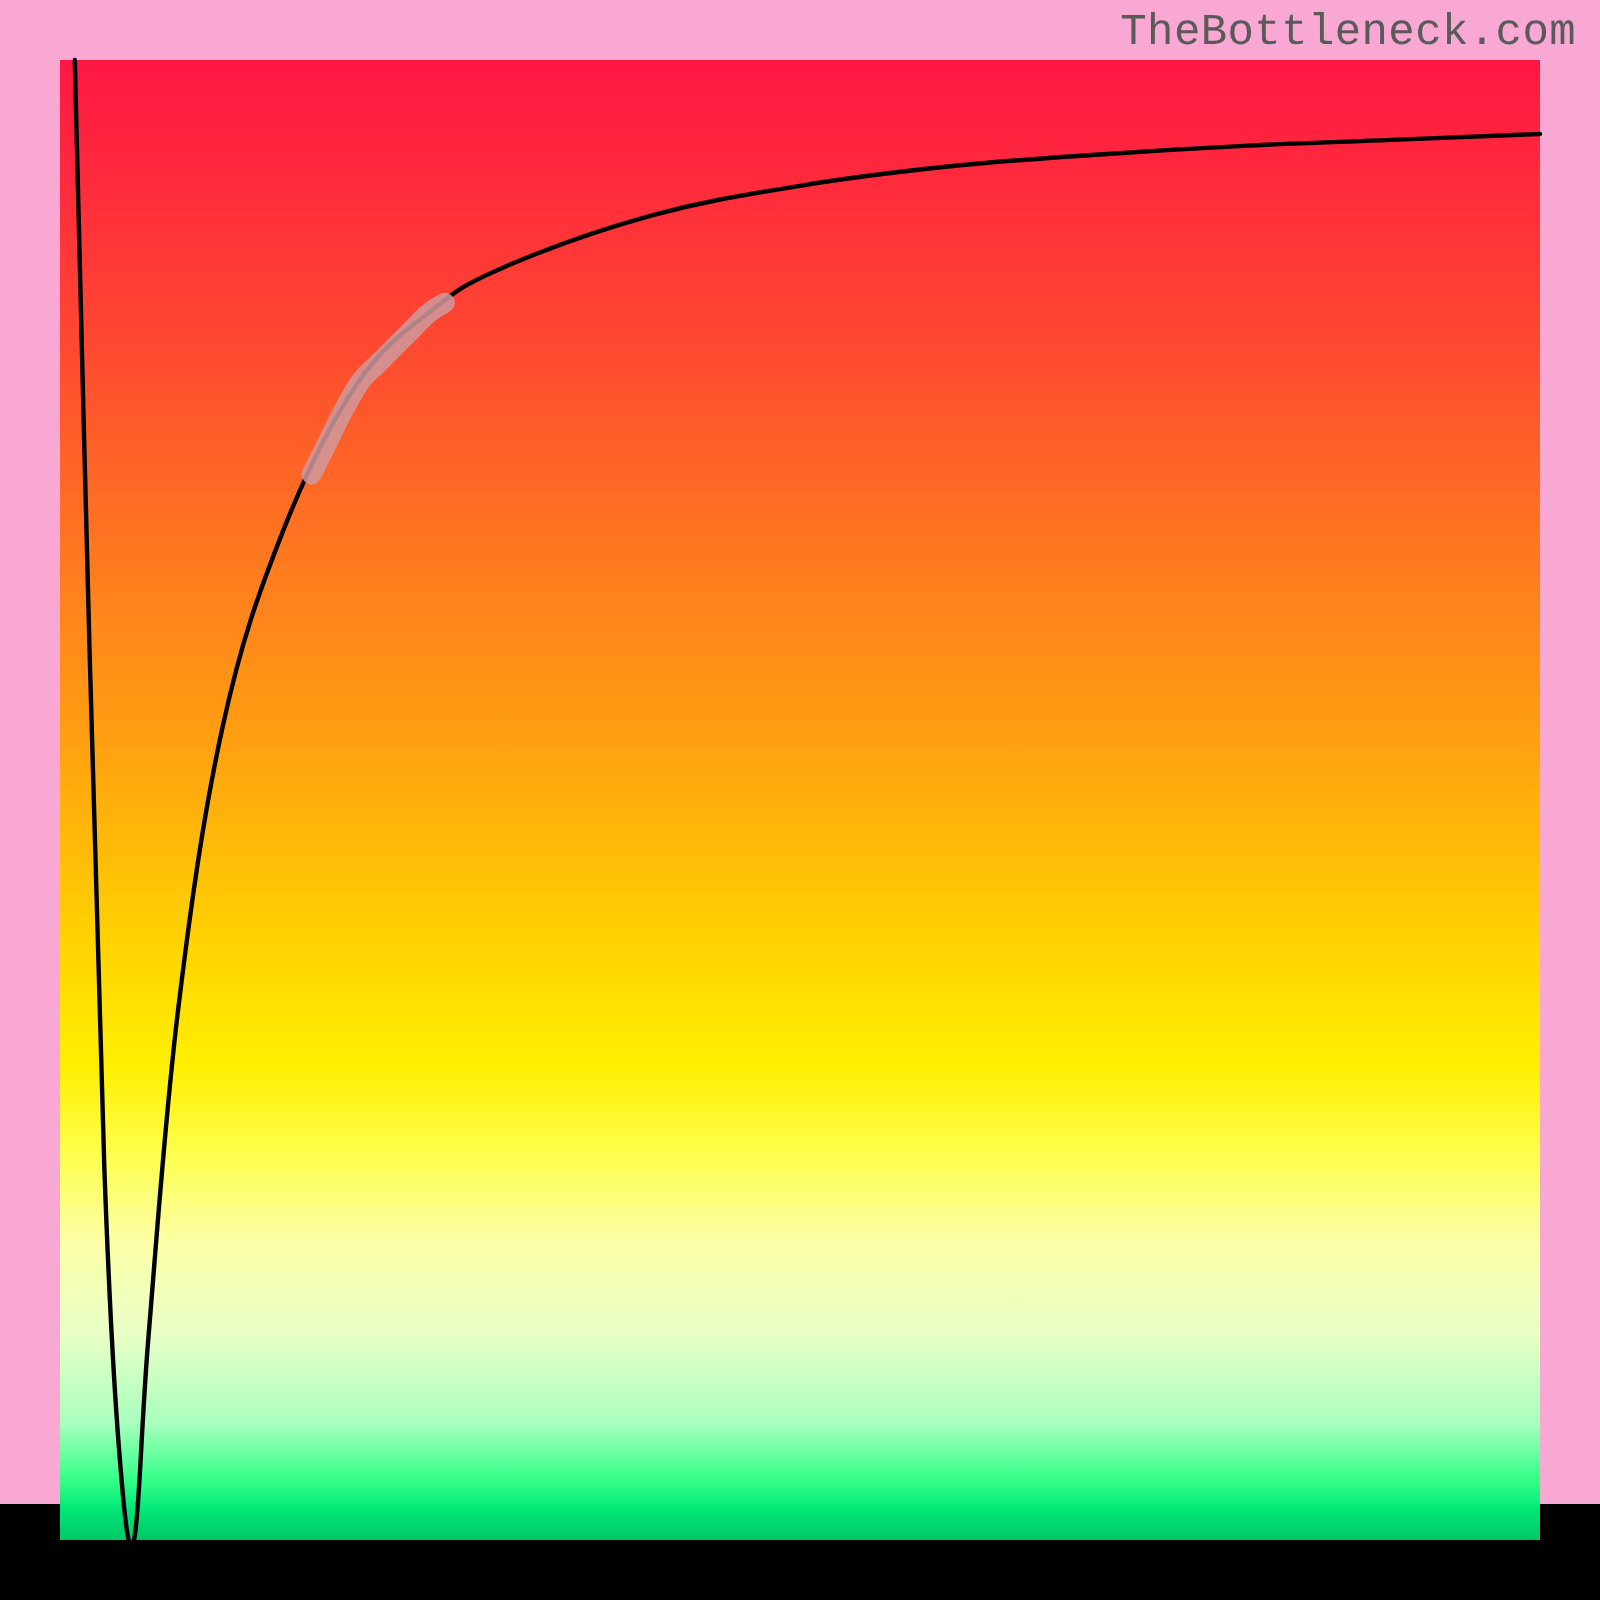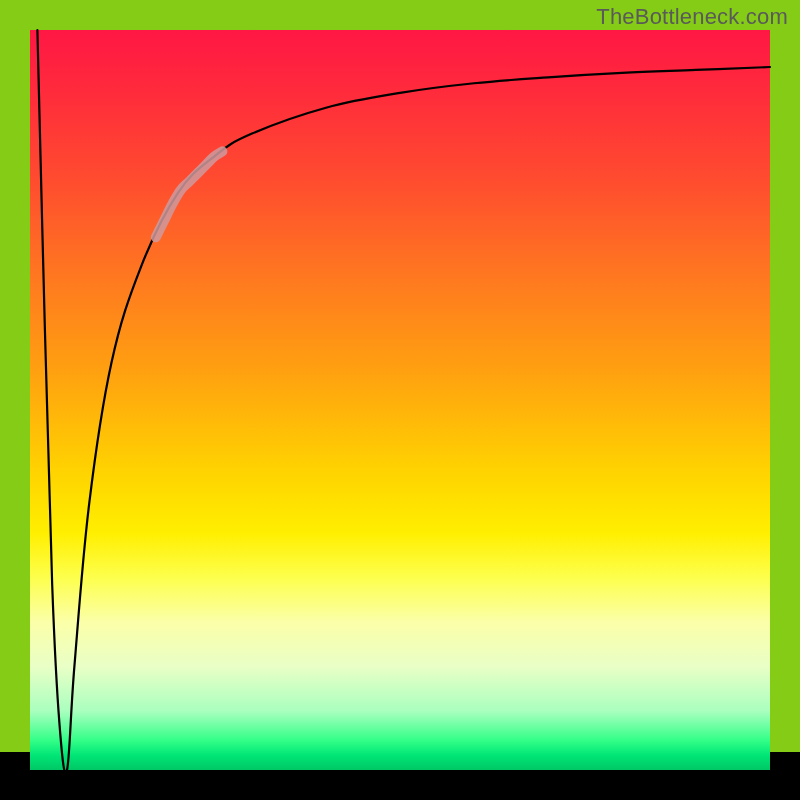--- a/index.html
+++ b/index.html
@@ -8,21 +8,22 @@
     width: 800px;
     height: 800px;
     overflow: hidden;
     font-family: Arial, Helvetica, sans-serif;
     background: #000;
   }
   .stage {
     position: relative;
     width: 800px;
     height: 752px;
-    background: #84cc16;
+    background: #f9a8d4;
+    font-family: Liberation Mono, monospace;
   }
   .plot-area {
     position: absolute;
     left: 30px;
     top: 30px;
     width: 740px;
     height: 740px;
     background: linear-gradient(to bottom,
       #ff1744 0%,
       #ff2a3c 8%,

